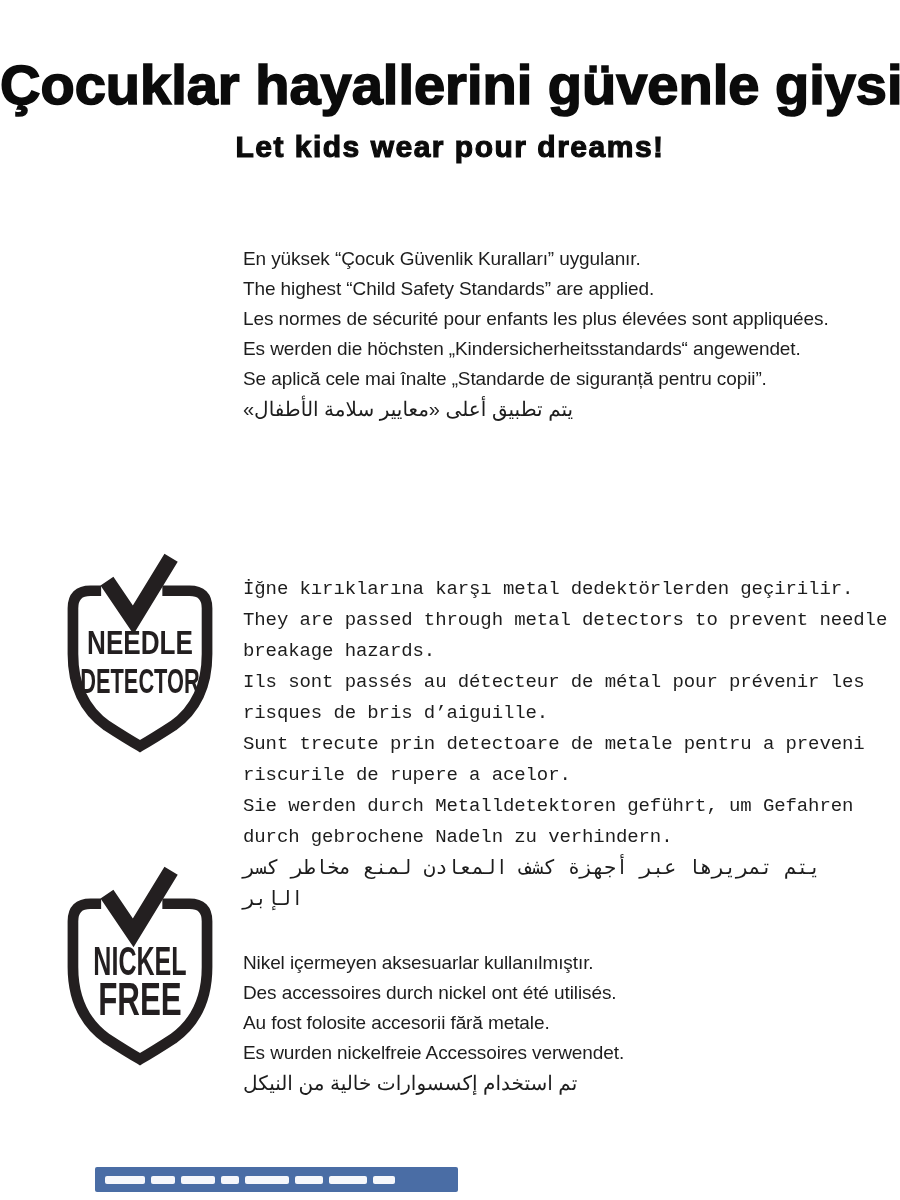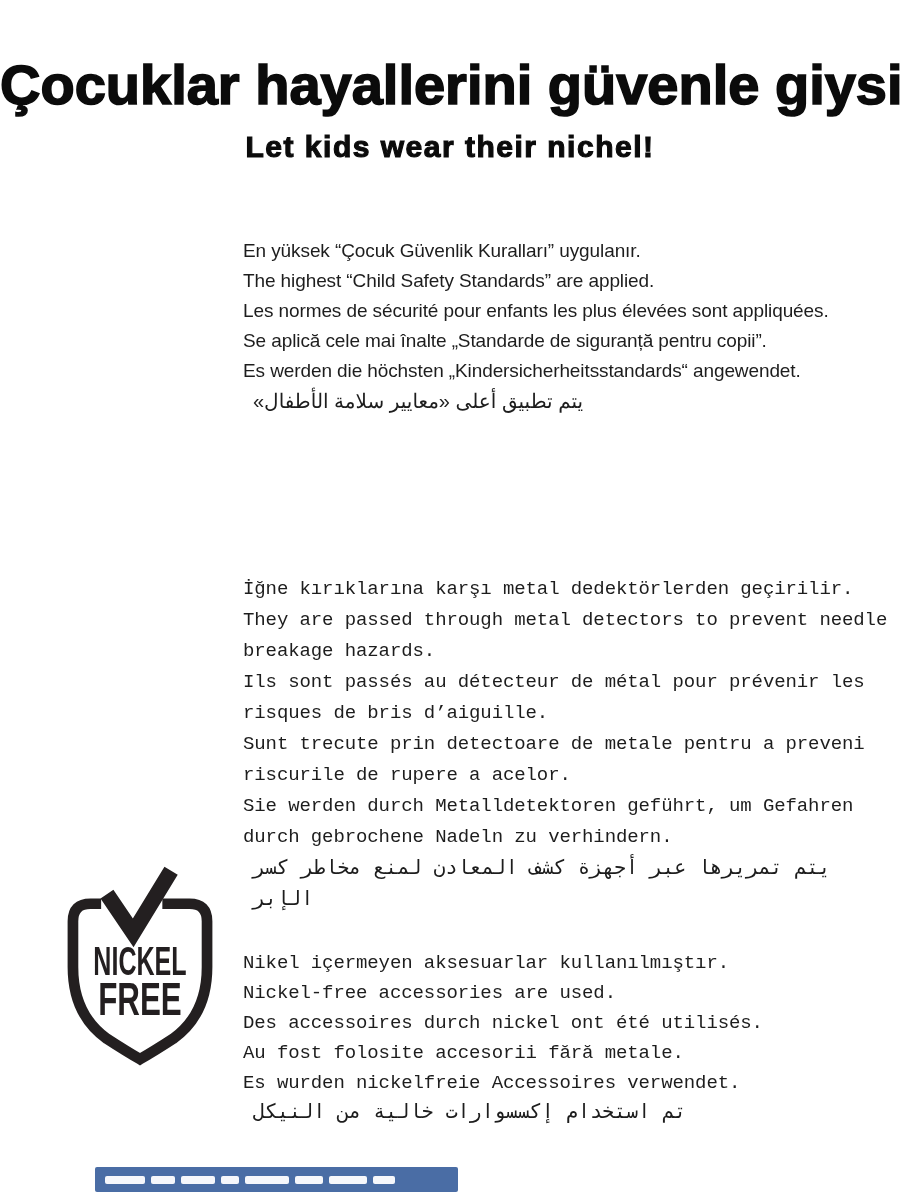--- a/index.html
+++ b/index.html
@@ -21,67 +21,74 @@
   .badge svg{width:100%;height:100%;display:block;}
   .badge text{
     font-family:"Liberation Sans",sans-serif;font-weight:bold;fill:#231f20;
   }
   .txt{
     position:absolute;left:243px;width:648px;
     font-size:19px;line-height:30px;color:#1d1d1d;letter-spacing:-0.1px;
   }
   .txt .line{white-space:normal;}
   .txt .ar{
-    direction:rtl;text-align:left;font-size:20px;margin-left:10px;
+    direction:rtl;text-align:left;font-size:20px;
   }
   .txt2{line-height:31px;}
   .footer-bar{
     position:absolute;left:95px;top:1167px;width:363px;height:25px;
     display:flex;align-items:center;gap:6px;padding:0 10px;box-sizing:border-box;
     border-radius:2px;
   }
   .blob{height:8px;background:#ffffff;border-radius:2px;opacity:.95;flex:0 0 auto;}
 </style>
 </head>
 <body>
 
 <div class="page">
 
   <div class="hdr-title">Çocuklar hayallerini güvenle giysin!</div>
-  <div class="hdr-sub">Let kids wear their nichel!</div>
+  <div class="hdr-sub">Let kids wear pour dreams!</div>
 
-  <div class="txt" style="top:236px;">
+  <div class="txt" style="top:244px;">
     <div class="line">En yüksek “Çocuk Güvenlik Kuralları” uygulanır.</div>
     <div class="line">The highest “Child Safety Standards” are applied.</div>
     <div class="line">Les normes de sécurité pour enfants les plus élevées sont appliquées.</div>
+    <div class="line">Es werden die höchsten „Kindersicherheitsstandards“ angewendet.</div>
     <div class="line">Se aplică cele mai înalte „Standarde de siguranță pentru copii”.</div>
-    <div class="line">Es werden die höchsten „Kindersicherheitsstandards“ angewendet.</div>
     <div class="line ar">يتم تطبيق أعلى «معايير سلامة الأطفال»</div>
   </div>
 
+  <div class="badge" style="top:548px;">
+    <svg viewBox="0 -6 160 212">
+      <path d="M40 38 L29 38 Q11 38 11 56 L11 103 Q11 152 46 177 Q66 190 80 198 Q94 190 114 177 Q149 152 149 103 L149 56 Q149 38 131 38 L103 38" fill="none" stroke="#231f20" stroke-width="11"></path>
+      <path d="M46 28 L73 68 L112 4" fill="none" stroke="#231f20" stroke-width="16" stroke-linecap="butt" stroke-linejoin="miter"></path>
+      <text x="80" y="103" text-anchor="middle" font-size="35" textLength="109" lengthAdjust="spacingAndGlyphs">NEEDLE</text>
+      <text x="80" y="143" text-anchor="middle" font-size="36" textLength="123" lengthAdjust="spacingAndGlyphs">DETECTOR</text>
+    </svg>
+  </div>
   <div class="txt txt2" style="top:574px;font-family:Liberation Mono, monospace;">
     <div class="line">İğne kırıklarına karşı metal dedektörlerden geçirilir.</div>
     <div class="line">They are passed through metal detectors to prevent needle breakage hazards.</div>
     <div class="line">Ils sont passés au détecteur de métal pour prévenir les risques de bris d’aiguille.</div>
     <div class="line">Sunt trecute prin detectoare de metale pentru a preveni riscurile de rupere a acelor.</div>
     <div class="line">Sie werden durch Metalldetektoren geführt, um Gefahren durch gebrochene Nadeln zu verhindern.</div>
     <div class="line ar">يتم تمريرها عبر أجهزة كشف المعادن لمنع مخاطر كسر الإبر</div>
   </div>
 
   <div class="badge" style="top:861px;">
     <svg viewBox="0 -6 160 212">
       <path d="M40 38 L29 38 Q11 38 11 56 L11 103 Q11 152 46 177 Q66 190 80 198 Q94 190 114 177 Q149 152 149 103 L149 56 Q149 38 131 38 L103 38" fill="none" stroke="#231f20" stroke-width="11"></path>
       <path d="M46 28 L73 68 L112 4" fill="none" stroke="#231f20" stroke-width="16" stroke-linecap="butt" stroke-linejoin="miter"></path>
       <text x="80" y="111" text-anchor="middle" font-size="42" textLength="96" lengthAdjust="spacingAndGlyphs">NICKEL</text>
       <text x="80" y="152" text-anchor="middle" font-size="47" textLength="86" lengthAdjust="spacingAndGlyphs">FREE</text>
     </svg>
   </div>
-  <div class="txt" style="top:948px;font-family:Liberation Mono, monospace;">
+  <div class="txt" style="top:948px;">
     <div class="line">Nikel içermeyen aksesuarlar kullanılmıştır.</div>
-    <div class="line">Nickel-free accessories are used.</div>
     <div class="line">Des accessoires durch nickel ont été utilisés.</div>
     <div class="line">Au fost folosite accesorii fără metale.</div>
     <div class="line">Es wurden nickelfreie Accessoires verwendet.</div>
     <div class="line ar">تم استخدام إكسسوارات خالية من النيكل</div>
   </div>
 
   <div class="footer-bar" style="background: rgb(74, 109, 165);">
     <span class="blob" style="width:40px"></span>
     <span class="blob" style="width:24px"></span>
     <span class="blob" style="width:34px"></span>

